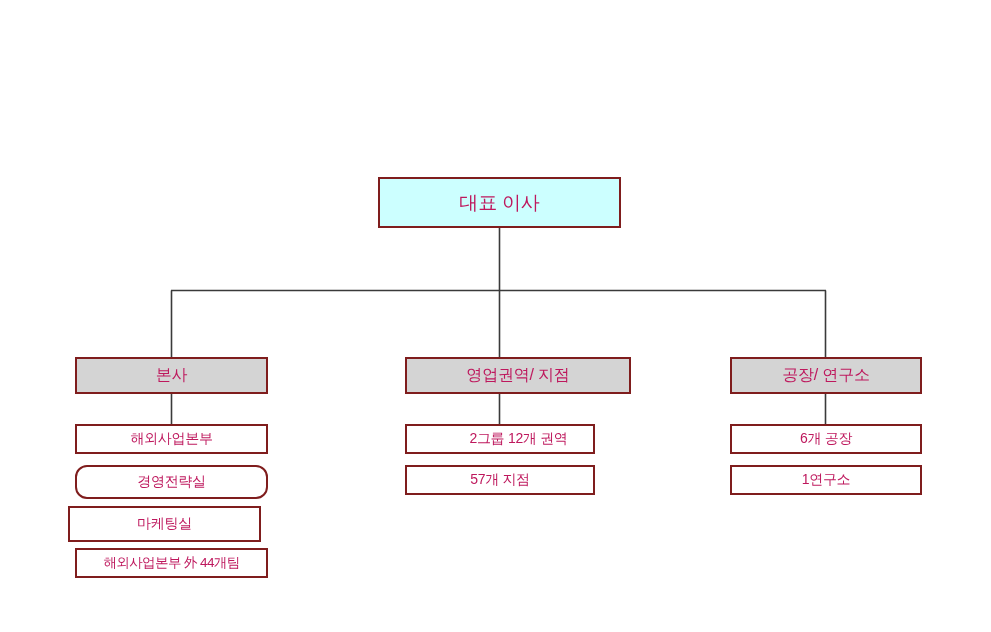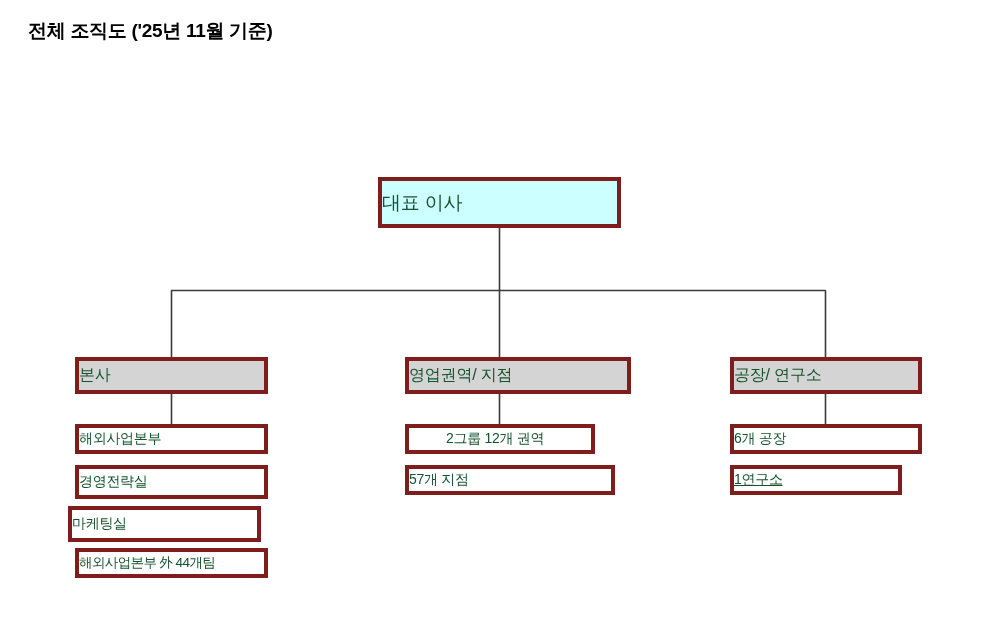--- a/index.html
+++ b/index.html
@@ -35,25 +35,26 @@
     position: absolute;
     left: 0;
     top: 0;
     width: 991px;
     height: 632px;
   }
   
   .node {
     position: absolute;
     box-sizing: border-box;
-    border: 4px solid #7f1d1d;
+    border: 2px solid #7f1d1d;
     display: flex;
     align-items: center;
+    justify-content: center;
     text-align: center;
-    color: #14532d;
+    color: #be185d;
     white-space: nowrap;
   }
   .node-root {
     background: #CCFFFF;
     font-size: 19px;
     letter-spacing: -0.2px;
   }
   .node-div {
     background: #D4D4D4;
     font-size: 16px;
@@ -70,21 +71,20 @@
   }
   .lbl {
     display: inline-block;
   }
 </style>
 </head>
 <body>
 
 <div id="canvas">
 
-  <div class="chart-title">전체 조직도 ('25년 11월 기준)</div>
 
   <svg id="connectors" viewBox="0 0 991 632" xmlns="http://www.w3.org/2000/svg">
 
     <line x1="499.5" y1="228" x2="499.5" y2="290.5" stroke="#3A3A3A" stroke-width="1.6"></line>
 
     <line x1="171" y1="290.5" x2="826" y2="290.5" stroke="#3A3A3A" stroke-width="1.6"></line>
 
     <line x1="171.5" y1="290.5" x2="171.5" y2="357" stroke="#3A3A3A" stroke-width="1.6"></line>
     <line x1="499.5" y1="290.5" x2="499.5" y2="357" stroke="#3A3A3A" stroke-width="1.6"></line>
     <line x1="825.5" y1="290.5" x2="825.5" y2="357" stroke="#3A3A3A" stroke-width="1.6"></line>
@@ -99,49 +99,49 @@
   </div>
 
   <div class="node node-div" style="left:75px; top:357px; width:193px; height:37px;">
     <span class="lbl">본사</span>
   </div>
 
   <div class="node node-leaf" style="left:75px; top:424px; width:193px; height:30px;">
     <span class="lbl">해외사업본부</span>
   </div>
 
-  <div class="node node-leaf" style="left:75px; top:465px; width:193px; height:34px;">
+  <div class="node node-leaf" style="left:75px; top:465px; width:193px; height:34px;border-radius:12px;">
     <span class="lbl">경영전략실</span>
   </div>
 
   <div class="node node-leaf" style="left:68px; top:506px; width:193px; height:36px;">
     <span class="lbl">마케팅실</span>
   </div>
 
   <div class="node node-leaf tight" style="left:75px; top:548px; width:193px; height:30px;">
     <span class="lbl">해외사업본부 外 44개팀</span>
   </div>
 
   <div class="node node-div" style="left:405px; top:357px; width:226px; height:37px;">
     <span class="lbl">영업권역/ 지점</span>
   </div>
 
   <div class="node node-leaf" style="left:405px; top:424px; width:190px; height:30px;padding-left:37px;">
     <span class="lbl">2그룹 12개 권역</span>
   </div>
 
-  <div class="node node-leaf" style="left:405px; top:465px; width:210px; height:30px;">
+  <div class="node node-leaf" style="left:405px; top:465px; width:190px; height:30px;">
     <span class="lbl">57개 지점</span>
   </div>
 
   <div class="node node-div" style="left:730px; top:357px; width:192px; height:37px;">
     <span class="lbl">공장/ 연구소</span>
   </div>
 
   <div class="node node-leaf" style="left:730px; top:424px; width:192px; height:30px;">
     <span class="lbl">6개 공장</span>
   </div>
 
-  <div class="node node-leaf" style="left:730px; top:465px; width:172px; height:30px;text-decoration:underline;">
+  <div class="node node-leaf" style="left:730px; top:465px; width:192px; height:30px;">
     <span class="lbl">1연구소</span>
   </div>
 
 </div>
 
 </body></html>

